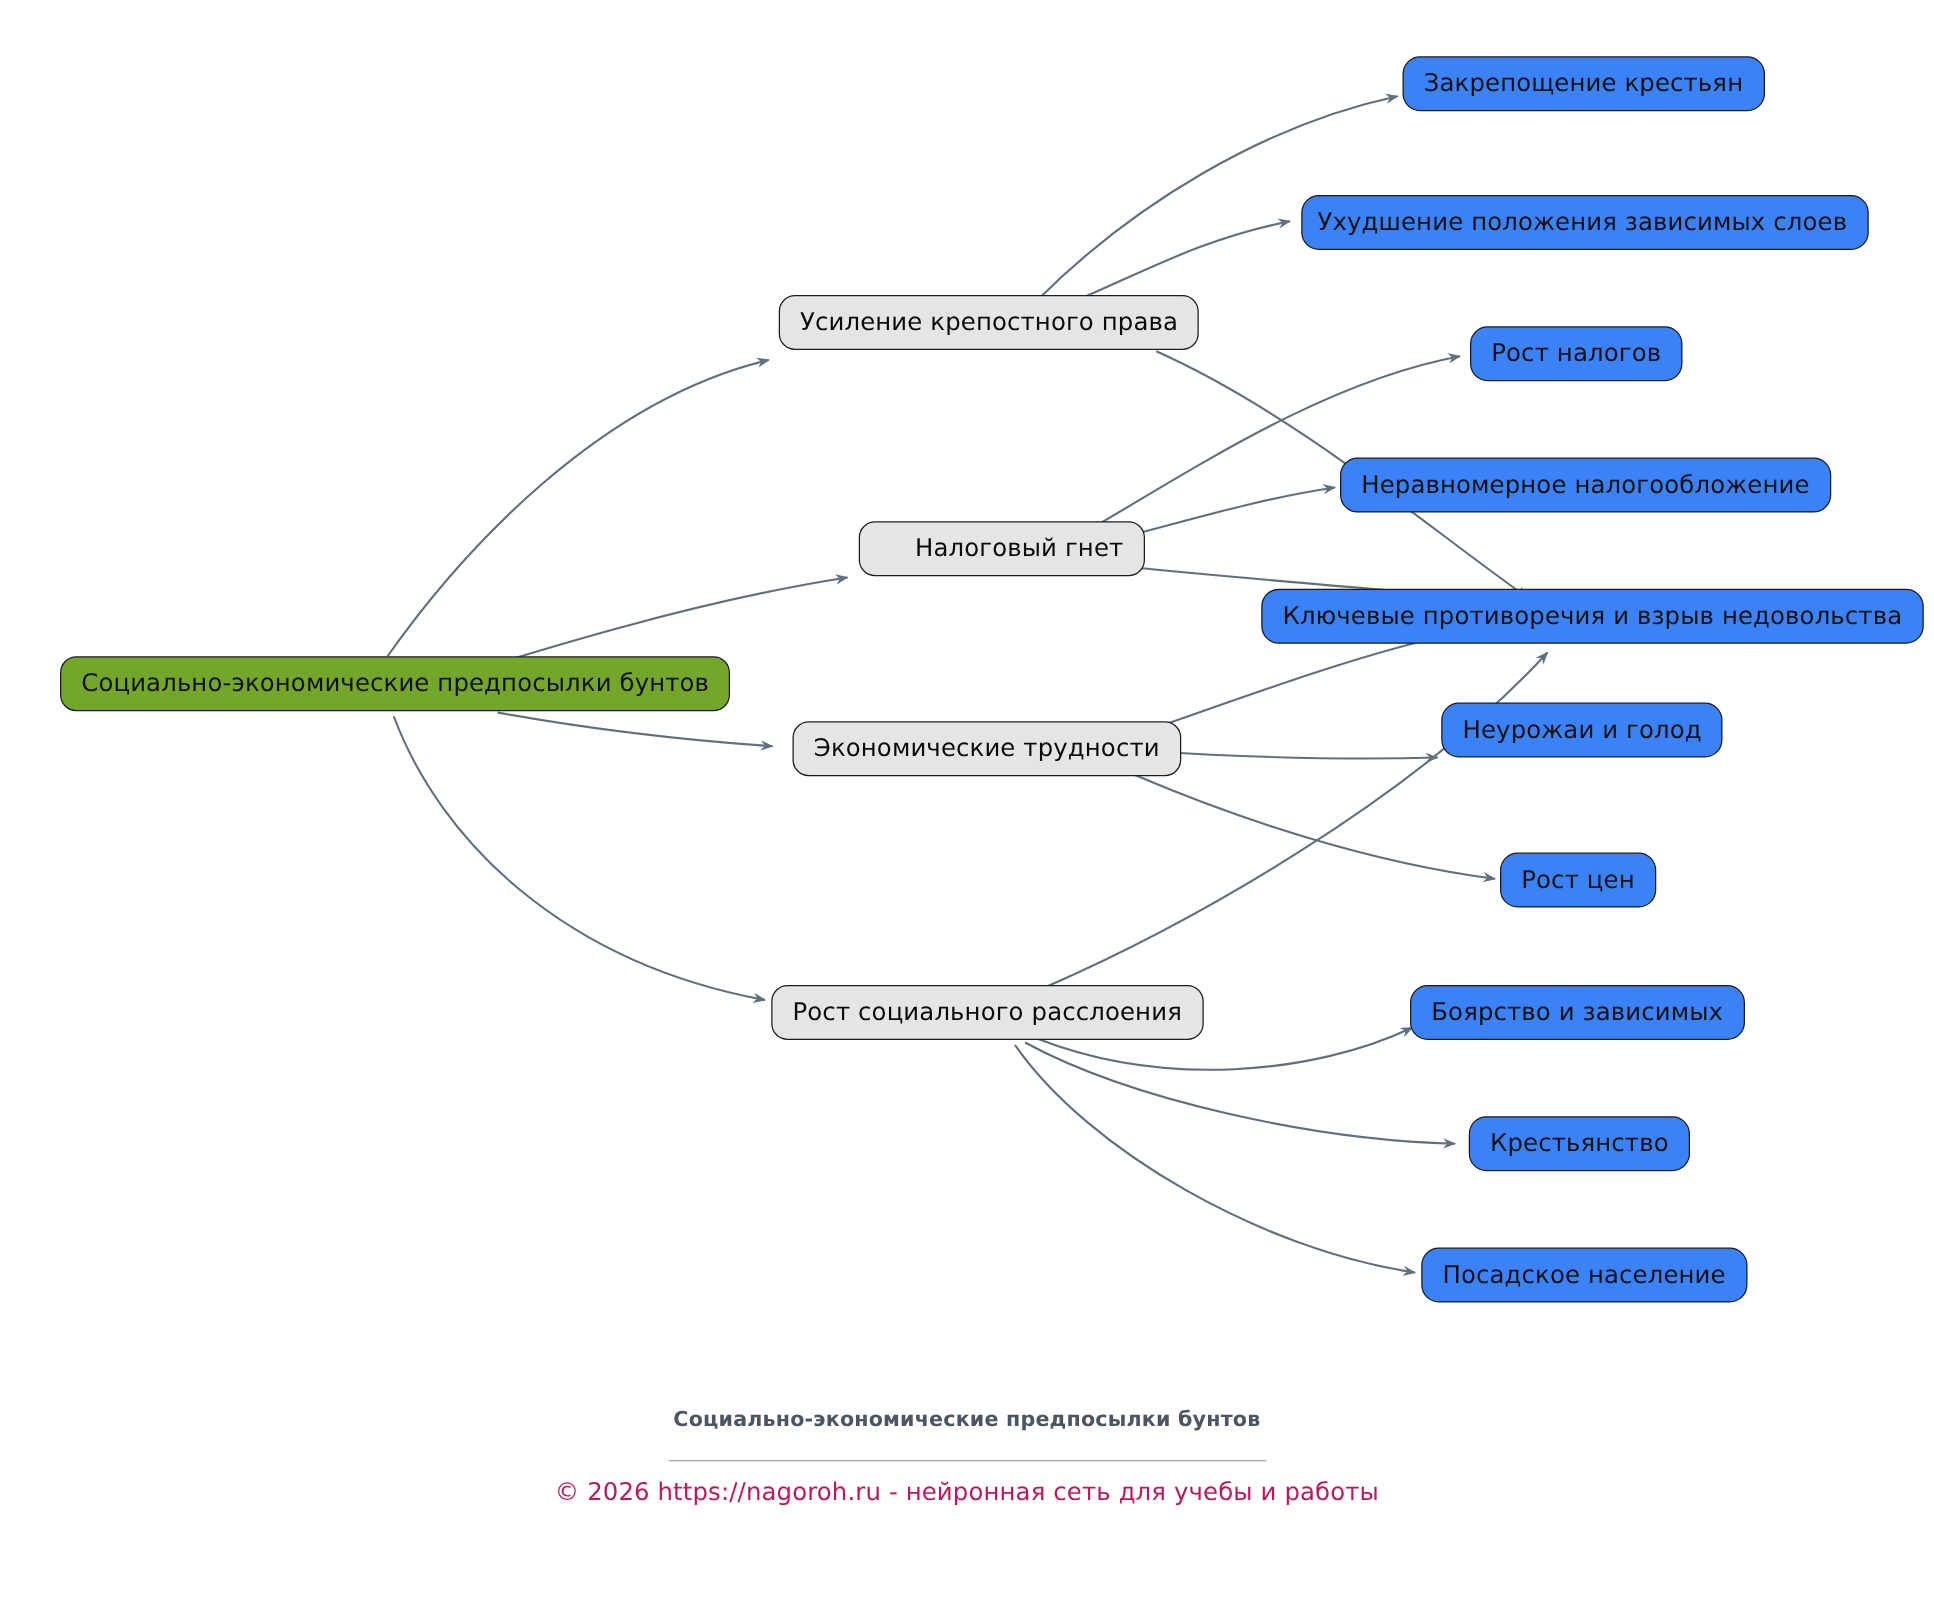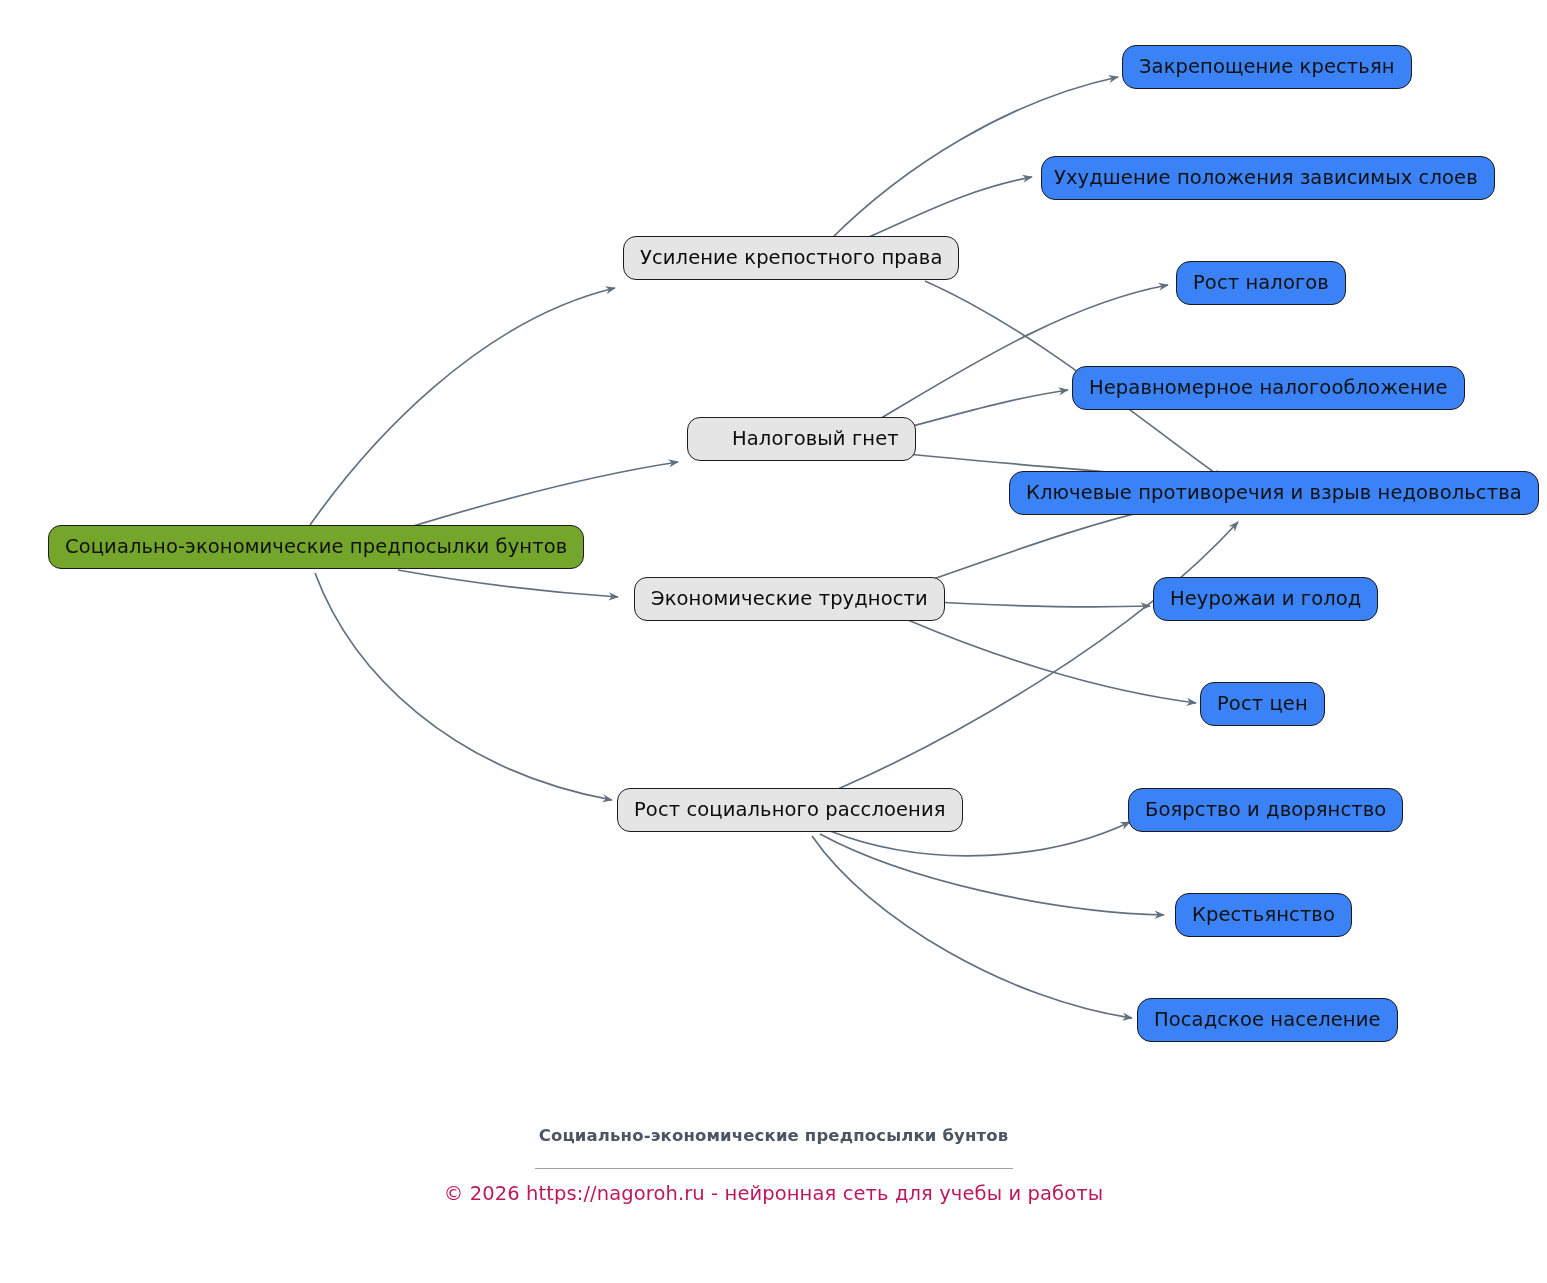--- a/index.html
+++ b/index.html
@@ -161,30 +161,30 @@
   </div>
 
   <div class="node leaf" style="left:1072px; top:366px;justify-content:center;">
     <span>Неравномерное налогообложение</span>
   </div>
 
   <div class="node leaf" style="left:1009px; top:471px;">
     <span>Ключевые противоречия и взрыв недовольства</span>
   </div>
 
-  <div class="node leaf" style="left:1153px; top:577px;">
+  <div class="node leaf" style="left:1153px; top:562px;">
     <span>Неурожаи и голод</span>
   </div>
 
   <div class="node leaf" style="left:1200px; top:682px;">
     <span>Рост цен</span>
   </div>
 
   <div class="node leaf" style="left:1128px; top:788px;">
-    <span>Боярство и дворянство</span>
+    <span>Боярство и зависимых</span>
   </div>
 
   <div class="node leaf" style="left:1175px; top:893px;">
     <span>Крестьянство</span>
   </div>
 
   <div class="node leaf" style="left:1137px; top:998px;">
     <span>Посадское население</span>
   </div>
 

